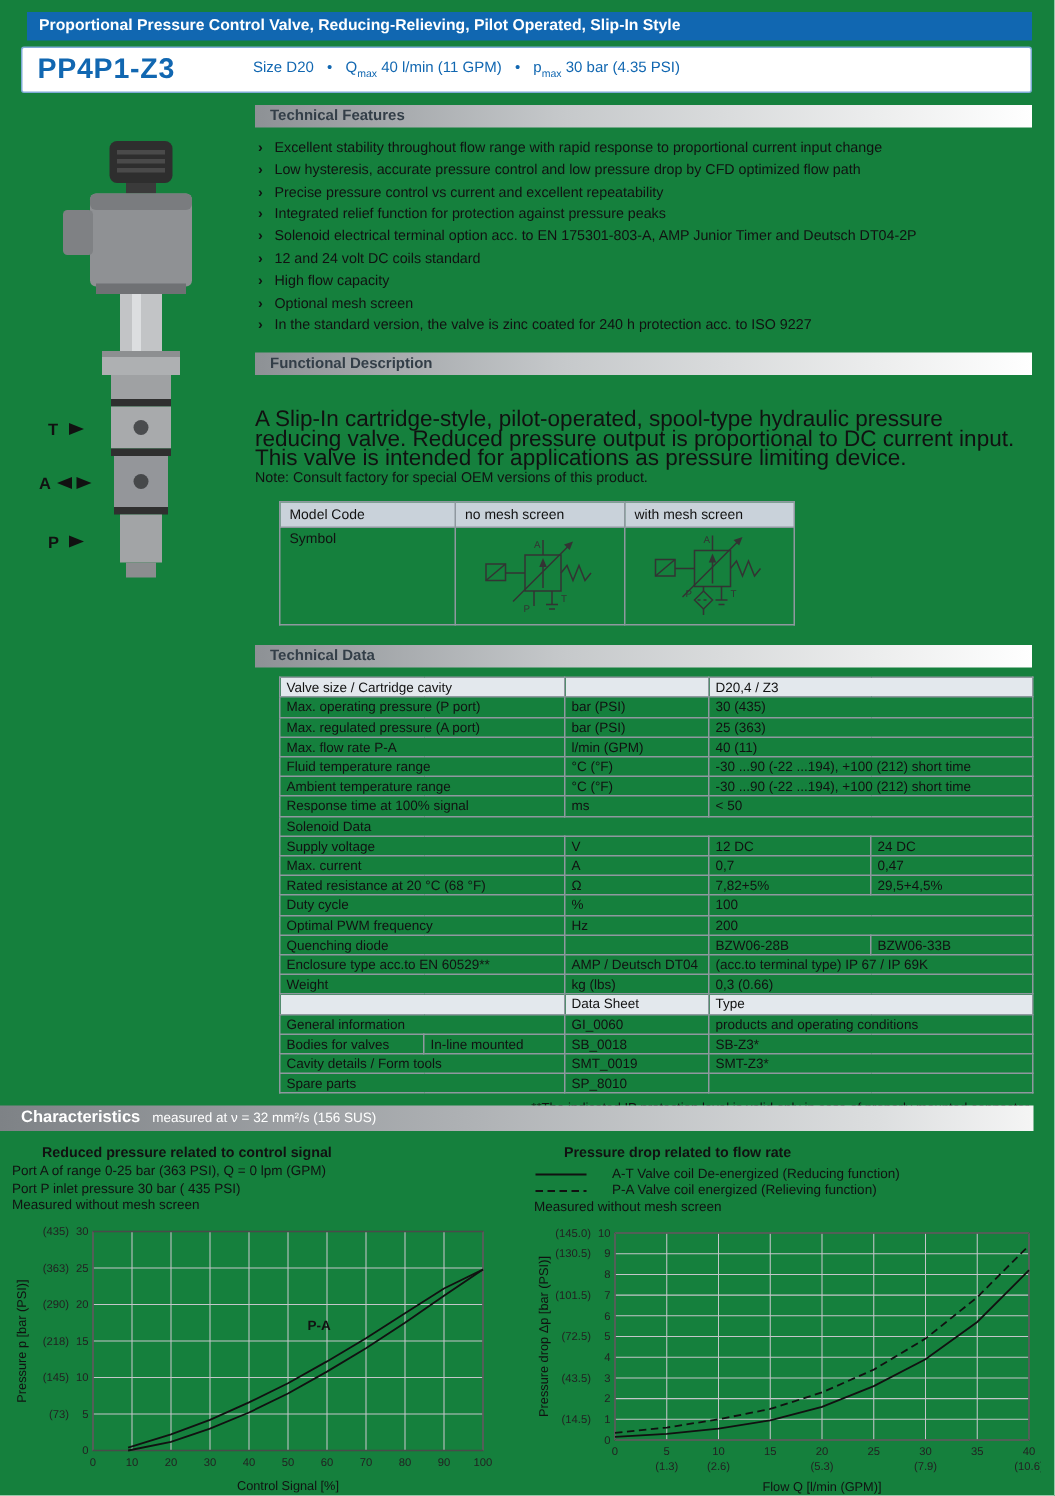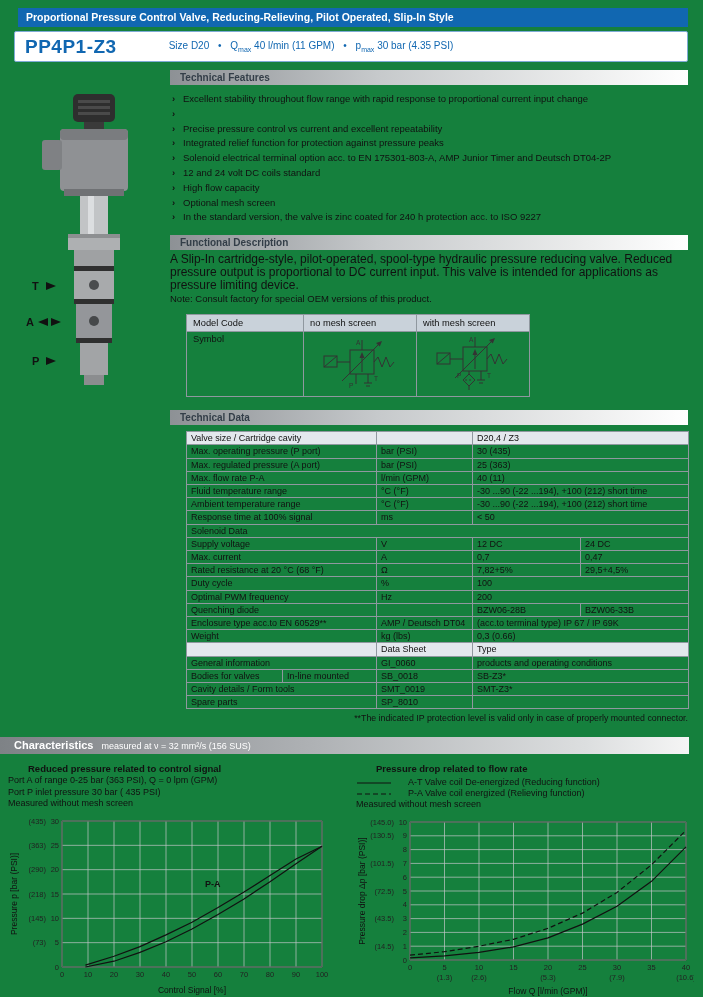--- a/index.html
+++ b/index.html
@@ -17,21 +17,21 @@
 
   .figure{position:absolute;left:18px;top:92px;}
   .port{font-size:11px;font-weight:bold;fill:#111;font-family:"Liberation Sans",sans-serif;}
 
   .right-col{position:absolute;left:170px;top:70px;width:518px;}
   .sec-header{height:15px;line-height:15px;background:linear-gradient(to right,#8d9195,#c6c9cb 40%,#eceded 80%,#ffffff);
     color:#333e48;font-weight:bold;font-size:10px;padding-left:10px;box-sizing:border-box;}
   .bullets{margin:7px 0 0 2px;}
   .bullet{display:flex;font-size:9.5px;line-height:14.8px;}
   .bullet .marker{width:11px;font-weight:bold;flex:none;}
-  .fd-text{font-size:12px;line-height:13px;margin-top:3px;width:512px;}
+  .fd-text{font-size:15px;line-height:13px;margin-top:23px;width:512px;}
   .fd-note{font-size:9.5px;line-height:13px;}
 
   table{border-collapse:collapse;}
   .model-table{margin:9px 0 0 16px;}
   .model-table th,.model-table td{border:1px solid #8f989f;font-size:9.3px;font-weight:normal;
     text-align:left;padding:2px 6px;}
   .model-table th{background:#c9d2da;height:12px;}
   .model-table td.sym{text-align:center;height:56px;}
   .model-table td.lbl{vertical-align:top;}
 
@@ -123,20 +123,21 @@
   <div class="right-col">
 
     <div class="sec-header">Technical Features</div>
     <div class="bullets">
         <div class="bullet">
           <span class="marker">›</span>
           <span>Excellent stability throughout flow range with rapid response to proportional current input change</span>
         </div>
         <div class="bullet">
           <span class="marker">›</span>
+          <span>Low hysteresis, accurate pressure control and low pressure drop by CFD optimized flow path</span>
         </div>
         <div class="bullet">
           <span class="marker">›</span>
           <span>Precise pressure control vs current and excellent repeatability</span>
         </div>
         <div class="bullet">
           <span class="marker">›</span>
           <span>Integrated relief function for protection against pressure peaks</span>
         </div>
         <div class="bullet">

